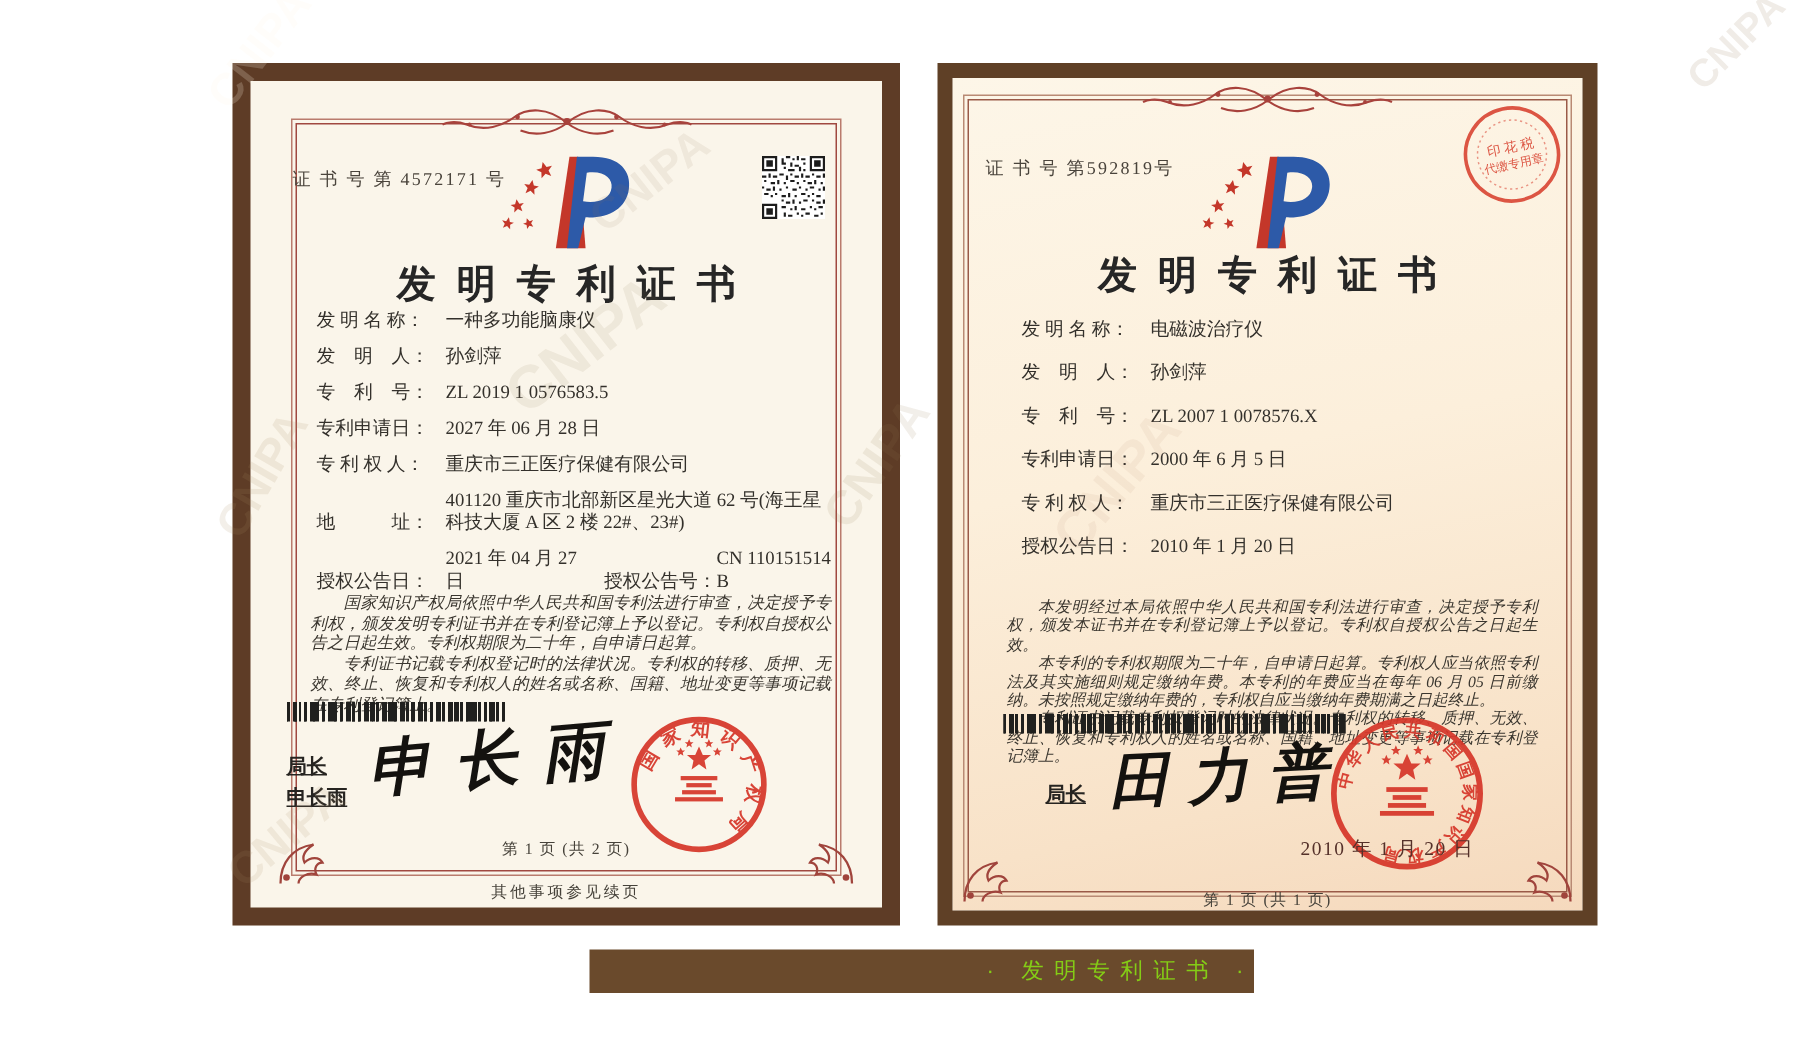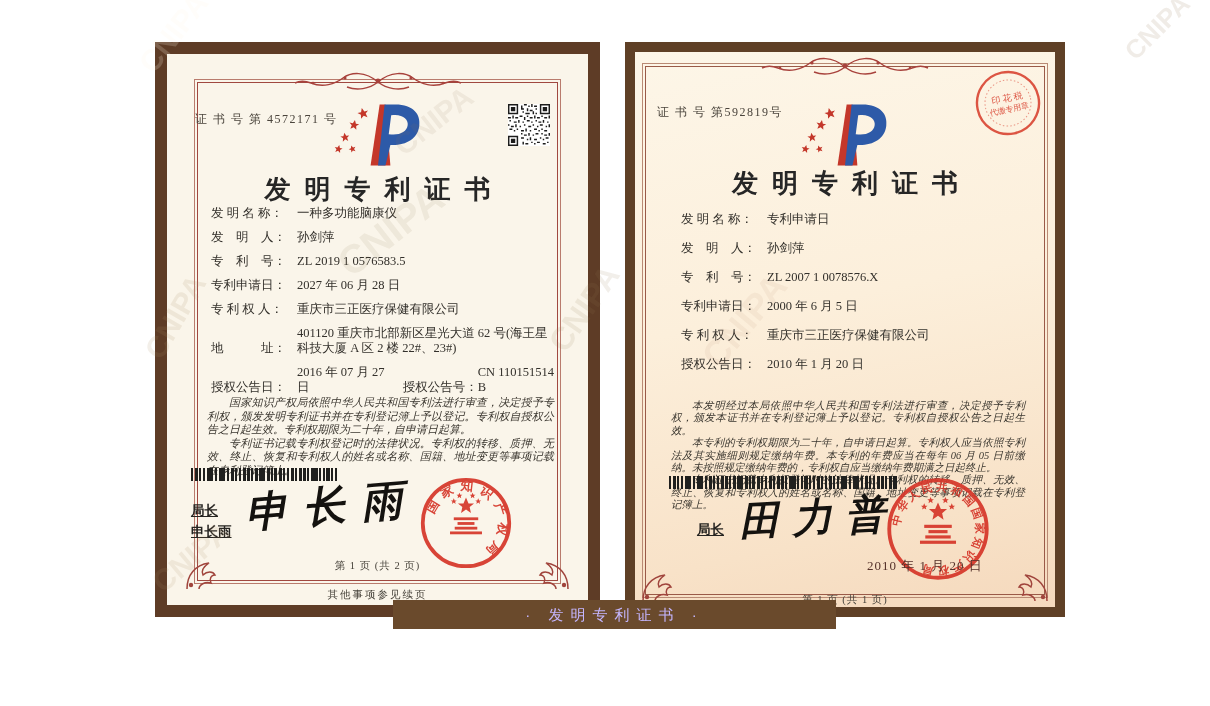--- a/index.html
+++ b/index.html
@@ -79,22 +79,22 @@
 
   .pageinfo{position:absolute;left:0;right:0;text-align:center;font-size:10.5px;color:#46423a;letter-spacing:1px;}
   .cert-left  .pageinfo{top:505px;}
   .cert-right .pageinfo{top:528px;margin-top:13px;}
 
   .footnote{position:absolute;left:0;right:0;top:534px;text-align:center;font-size:10.5px;color:#46423a;letter-spacing:2px;}
 
   .corner-stamp{position:absolute;right:12px;top:16px;width:70px;height:70px;transform:rotate(-12deg);opacity:.88;}
 
   
-  .caption{position:absolute;left:393px;top:600px;width:443px;height:29px;line-height:29px;
-           background:#6a4a2c;color:#c4b5fd;text-align:center;font-size:15px;letter-spacing:7px;
+  .caption{position:absolute;left:393px;top:633px;width:443px;height:29px;line-height:29px;
+           background:#6a4a2c;color:#84cc16;text-align:right;font-size:15px;letter-spacing:7px;
            font-family:"Liberation Sans","DejaVu Sans",sans-serif;}
 
   
   .wm{position:absolute;font-family:"Liberation Sans","DejaVu Sans",sans-serif;font-weight:700;
       pointer-events:none;white-space:nowrap;}
   .wm1{left:128px;top:16px;font-size:30px;color:rgba(255,246,230,.20);transform:rotate(-52deg);}
   .wm2{left:330px;top:208px;font-size:40px;color:rgba(140,115,80,.10);transform:rotate(-38deg);}
   .wm3{left:130px;top:300px;font-size:30px;color:rgba(170,140,100,.14);transform:rotate(-60deg);}
   .wm4{left:536px;top:290px;font-size:32px;color:rgba(150,120,85,.12);transform:rotate(-55deg);}
   .wm5{left:146px;top:540px;font-size:30px;color:rgba(170,140,100,.13);transform:rotate(-40deg);}
@@ -178,21 +178,21 @@
       <div class="frow">
           <span class="flabel">专 利 权 人：</span>
           <span class="fvalue">重庆市三正医疗保健有限公司</span>
         </div>
       <div class="frow">
           <span class="flabel">地　　　址：</span>
           <span class="fvalue">401120 重庆市北部新区星光大道 62 号(海王星科技大厦 A 区 2 楼 22#、23#)</span>
         </div>
       <div class="frow">
         <span class="flabel">授权公告日：</span>
-        <span>2016 年 07 月 27 日</span>
+        <span>2021 年 04 月 27 日</span>
         <span class="flabel2">授权公告号：</span>
         <span>CN 110151514 B</span>
       </div>
     </div>
 
     <div class="paras">
       <p>国家知识产权局依照中华人民共和国专利法进行审查，决定授予专利权，颁发发明专利证书并在专利登记簿上予以登记。专利权自授权公告之日起生效。专利权期限为二十年，自申请日起算。</p>
       <p>专利证书记载专利权登记时的法律状况。专利权的转移、质押、无效、终止、恢复和专利权人的姓名或名称、国籍、地址变更等事项记载在专利登记簿上。</p>
     </div>
 
@@ -278,21 +278,21 @@
       </g>
       <path fill="#2d5aa8" fill-rule="evenodd" d="M63,3 L76,3 C98,3 107,15 105,29 C103,45 88,53 70,52 L64,77 L55,77 Z
            M71,16 C85,14 92,21 91,28 C90,37 80,41 68,39 Z"></path>
     </svg>
 
     <h1 class="title">发明专利证书</h1>
 
     <div class="fields">
       <div class="frow">
           <span class="flabel">发 明 名 称：</span>
-          <span class="fvalue">专利申请日</span>
+          <span class="fvalue">电磁波治疗仪</span>
         </div>
       <div class="frow">
           <span class="flabel">发　明　人：</span>
           <span class="fvalue">孙剑萍</span>
         </div>
       <div class="frow">
           <span class="flabel">专　利　号：</span>
           <span class="fvalue">ZL 2007 1 0078576.X</span>
         </div>
       <div class="frow">

